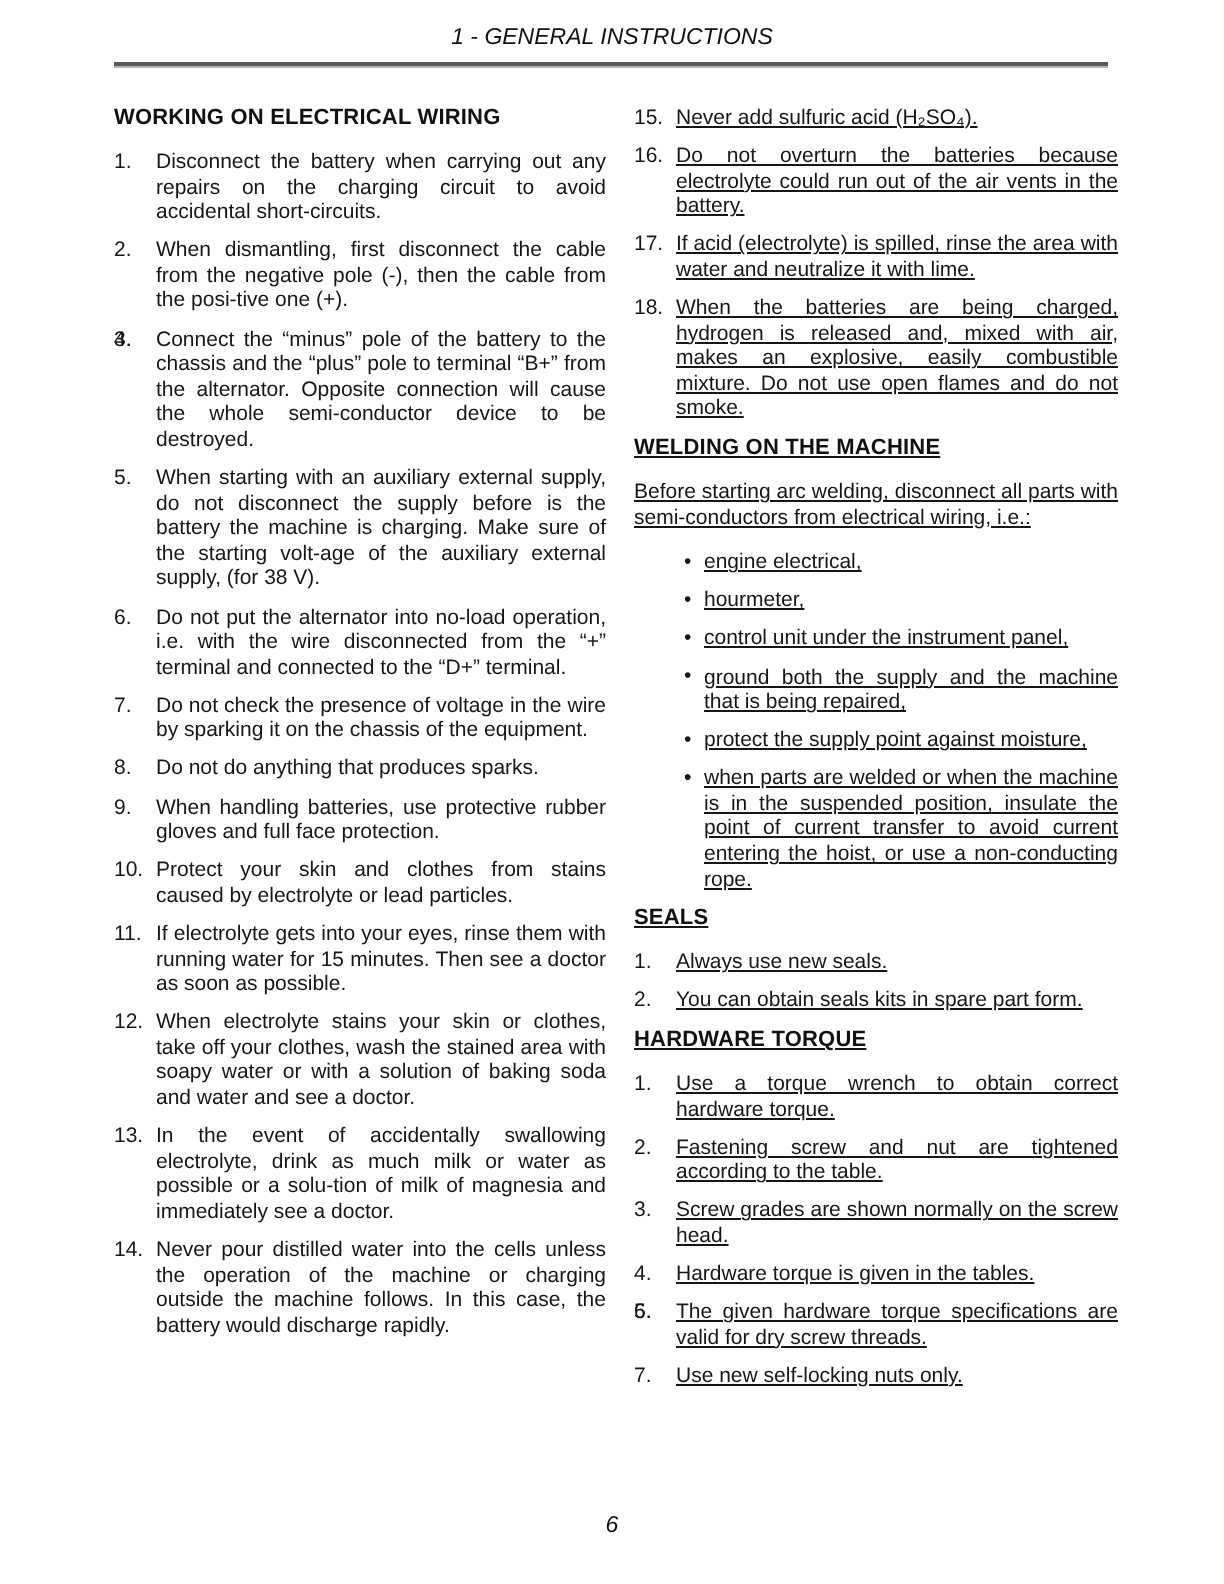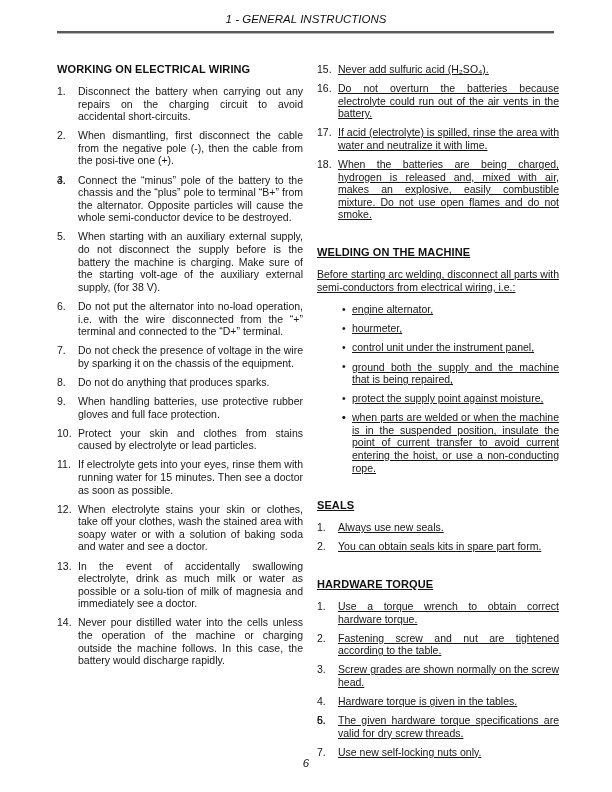--- a/index.html
+++ b/index.html
@@ -18,31 +18,31 @@
     text-align: center;
     font-size: 11.5px; font-style: italic; color: #111;
   }
   .header-rule {
     position: absolute; top: 31px; left: 57px; width: 497px;
     height: 0;
     border-top: 2px solid #5a5a5a;
     border-bottom: 1px solid #b4b4b4;
   }
 
-  .col { position: absolute; top: 63px; font-size: 10.5px; line-height: 12.6px; }
+  .col { position: absolute; top: 53px; font-size: 10.5px; line-height: 12.6px; }
   .col-left  { left: 57px;  width: 246px; }
   .col-right { left: 317px; width: 242px; text-decoration: underline; }
 
   .sec-heading {
     font-size: 11px; font-weight: bold; color: #111;
     letter-spacing: 0.1px;
     margin: 0 0 9px 0;
     line-height: 13px;
   }
-  .sec-heading.spaced { margin-top: 25px; }
+  .sec-heading.spaced { margin-top: 7px; }
 
   .num-item {
     position: relative;
     padding-left: 21px;
     margin-bottom: 6.5px;
     text-align: justify;
   }
   .num-item .num { position: absolute; left: 0; top: 0; }
 
   .intro { text-align: justify; margin-bottom: 10px; }
@@ -84,21 +84,21 @@
           <span class="num">2.</span>
           <span class="txt">When dismantling, first disconnect the cable from the negative pole (-), then the cable from the posi-tive one (+).</span>
         </div>
 
         <div class="num-item">
           <span class="num">3.</span>
         </div>
 
         <div class="num-item">
           <span class="num">4.</span>
-          <span class="txt">Connect the “minus” pole of the battery to the chassis and the “plus” pole to terminal “B+” from the alternator. Opposite particles will cause the whole semi-conductor device to be destroyed.</span>
+          <span class="txt">Connect the “minus” pole of the battery to the chassis and the “plus” pole to terminal “B+” from the alternator. Opposite connection will cause the whole semi-conductor device to be destroyed.</span>
         </div>
 
         <div class="num-item">
           <span class="num">5.</span>
           <span class="txt">When starting with an auxiliary external supply, do not disconnect the supply before is the battery the machine is charging. Make sure of the starting volt-age of the auxiliary external supply, (for 38 V).</span>
         </div>
 
         <div class="num-item">
           <span class="num">6.</span>
           <span class="txt">Do not put the alternator into no-load operation, i.e. with the wire disconnected from the “+” terminal and connected to the “D+” terminal.</span>
@@ -169,21 +169,21 @@
           <span class="txt">When the batteries are being charged, hydrogen is released and, mixed with air, makes an explosive, easily combustible mixture. Do not use open flames and do not smoke.</span>
         </div>
       </div>
 
     <div class="sec-heading spaced">WELDING ON THE MACHINE</div>
     <div class="intro">Before starting arc welding, disconnect all parts with semi-conductors from electrical wiring, i.e.:</div>
     <div>
 
         <div class="bullet-item">
           <span class="bullet">•</span>
-          <span class="txt">engine alternator,</span>
+          <span class="txt">engine electrical,</span>
         </div>
 
         <div class="bullet-item">
           <span class="bullet">•</span>
           <span class="txt">hourmeter,</span>
         </div>
 
         <div class="bullet-item">
           <span class="bullet">•</span>
           <span class="txt">control unit under the instrument panel,</span>

